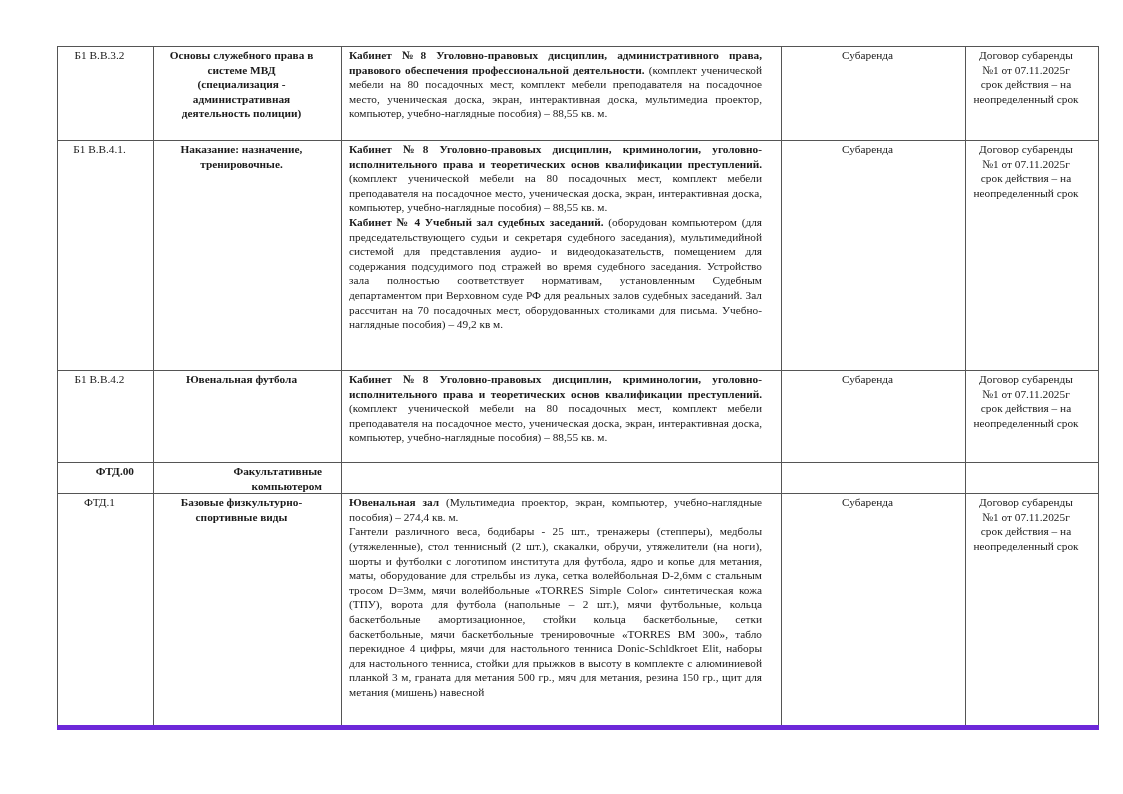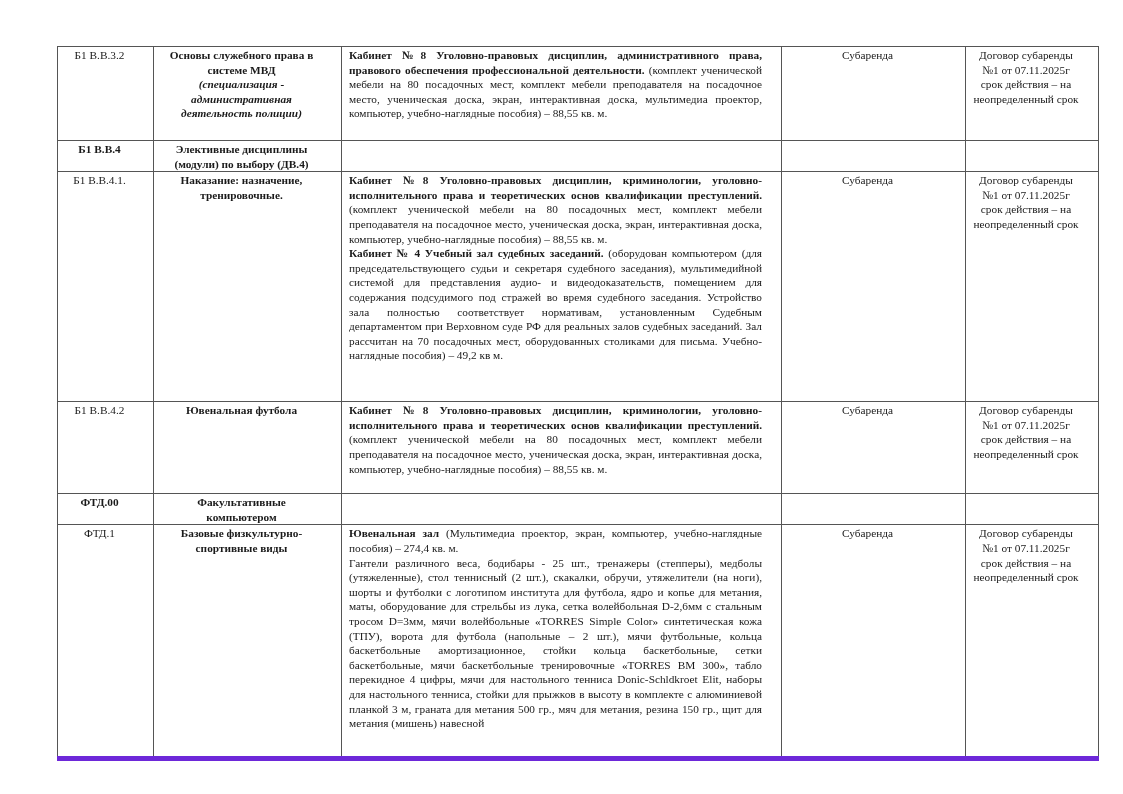--- a/index.html
+++ b/index.html
@@ -4,31 +4,31 @@
 <style>
   html, body { margin:0; padding:0; background:#ffffff; }
   body { width:1123px; height:794px; position:relative; overflow:hidden; font-family:"Liberation Serif", serif; color:#1a1a1a; }
   table.doc { position:absolute; left:57px; top:46px; border-collapse:collapse; table-layout:fixed; width:1041px; }
   table.doc td { border:1px solid #555; vertical-align:top; padding:1px 19px 0 7px; font-size:11.3px; line-height:14.6px; }
   table.doc tr.r-last td { border-bottom:5px solid #6d28d9; }
   col.c1 { width:96px; } col.c2 { width:188px; } col.c3 { width:440px; } col.c4 { width:184px; } col.c5 { width:133px; }
   .code { text-align:center; }
   .code.bold { font-weight:bold; }
   .name { text-align:center; font-weight:bold; }
-  .name .ital { font-style:italic; display:block; }
+  .name .ital { display:block; }
   .desc { text-align:justify;margin-top:8px; }
   .desc p { margin:0; }
   .desc b { font-weight:bold; }
   .kind { text-align:center; font-size:14.5px; line-height:17px; padding-top:2px; }
   .contract { text-align:center; font-size:11.5px; line-height:14.6px; padding-left:4px; padding-right:4px; }
   tr.h-a td { height:92px; }
   tr.h-b td { height:29px; }
   tr.h-c td { height:228px; }
   tr.h-d td { height:90px; }
-  tr.h-e td { height:29px; }
+  tr.h-e td { height:29px;text-align:right; }
   tr.h-f td { height:230px; }
 </style>
 </head>
 <body>
 
 <table class="doc">
   <colgroup>
       <col class="c1">
       <col class="c2">
       <col class="c3">
@@ -43,27 +43,20 @@
       <span>Основы служебного права в системе МВД</span>
       <span class="ital">(специализация - административная деятельность полиции)</span>
     </td>
     <td class="desc">
       <p><b>Кабинет №8 Уголовно-правовых дисциплин, административного права, правового обеспечения профессиональной деятельности.</b><span> (комплект ученической мебели на 80 посадочных мест, комплект мебели преподавателя на посадочное место, ученическая доска, экран, интерактивная доска, мультимедиа проектор,  компьютер, учебно-наглядные пособия) – 88,55 кв. м.</span></p>
     </td>
     <td class="kind">Субаренда</td>
     <td class="contract">Договор субаренды №1 от 07.11.2025г срок действия – на неопределенный срок</td>
   </tr>
 
-  <tr class="h-b">
-    <td class="code bold">Б1 В.В.4</td>
-    <td class="name">Элективные дисциплины (модули) по выбору (ДВ.4)</td>
-    <td class="desc"></td>
-    <td class="kind"></td>
-    <td class="contract"></td>
-  </tr>
 
   <tr class="h-c">
     <td class="code">Б1 В.В.4.1.</td>
     <td class="name">Наказание: назначение, тренировочные.</td>
     <td class="desc">
       <p><b>Кабинет №8 Уголовно-правовых дисциплин, криминологии, уголовно-исполнительного права и теоретических основ квалификации преступлений.</b><span> (комплект ученической мебели на 80 посадочных мест, комплект мебели преподавателя на посадочное место, ученическая доска, экран, интерактивная доска,  компьютер, учебно-наглядные пособия) – 88,55 кв. м.</span></p>
       <p><b>Кабинет № 4 Учебный зал судебных заседаний.</b><span> (оборудован компьютером (для председательствующего судьи и секретаря судебного заседания), мультимедийной системой для представления аудио- и видеодоказательств, помещением для содержания подсудимого под стражей во время судебного заседания. Устройство зала полностью соответствует нормативам, установленным Судебным департаментом при Верховном суде РФ для реальных залов судебных заседаний. Зал рассчитан на 70 посадочных мест, оборудованных столиками для письма. Учебно-наглядные пособия) – 49,2 кв м.</span></p>
     </td>
     <td class="kind">Субаренда</td>
     <td class="contract">Договор субаренды №1 от 07.11.2025г срок действия – на неопределенный срок</td>

